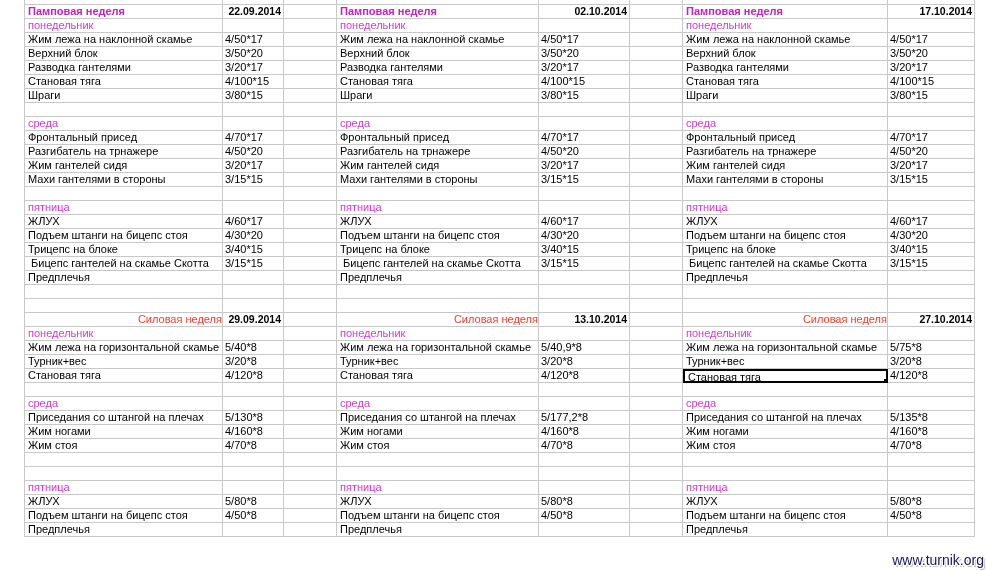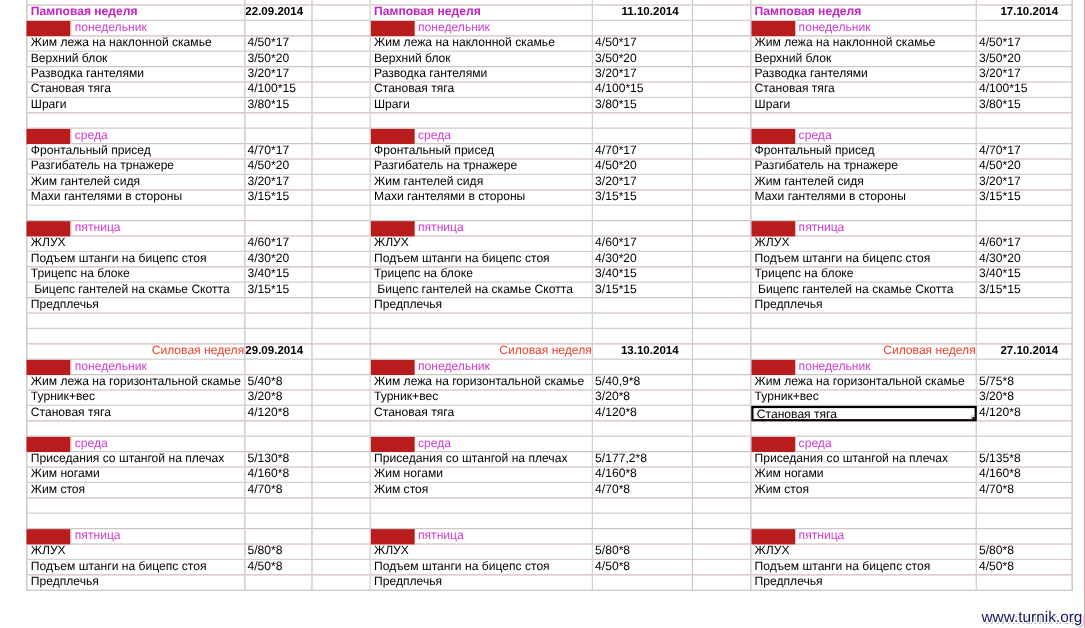--- a/index.html
+++ b/index.html
@@ -17,22 +17,22 @@
     box-sizing:border-box;height:14px;overflow:hidden;
     border-right:1px solid var(--grid);border-bottom:1px solid var(--grid);
     font-size:11px;line-height:13px;white-space:pre;background:#fff;
   }
   .cell.c0{border-left:1px solid var(--grid);}
   .cell.sliver{height:5px;}
   .lbl{padding-left:3px;}
   .val{padding-left:2px;}
   .t-pump{color:var(--pump);font-weight:bold;}
   .t-str{color:var(--str);text-align:right;}
-  .t-day{color:var(--day);margin-left:40px;}
-  .t-date{font-weight:bold;text-align:right;padding-right:12px;padding-left:0;font-size:10.5px;}
+  .t-day{color:var(--day);}
+  .t-date{font-weight:bold;text-align:right;padding-right:2px;padding-left:0;font-size:10.5px;}
   .selected{
     border:2px solid #000 !important;position:relative;z-index:2;
   }
   .selected::after{
     content:"";position:absolute;right:-3px;bottom:-3px;width:4px;height:4px;
     background:#000;border:1px solid #fff;z-index:3;
   }
   #watermark{
     position:absolute;right:2px;bottom:3px;
     font-size:14px;font-weight:normal;letter-spacing:0px;
@@ -50,21 +50,21 @@
     <div class="cell sliver"></div>
     <div class="cell sliver"></div>
     <div class="cell sliver"></div>
     <div class="cell sliver"></div>
     <div class="cell sliver"></div>
     <div class="cell sliver"></div>
     <div class="cell c0 lbl t-pump">Памповая неделя</div>
     <div class="cell val t-date">22.09.2014</div>
     <div class="cell sp"></div>
     <div class="cell lbl t-pump">Памповая неделя</div>
-    <div class="cell val t-date">11.10.2014</div>
+    <div class="cell val t-date">02.10.2014</div>
     <div class="cell sp"></div>
     <div class="cell lbl t-pump">Памповая неделя</div>
     <div class="cell val t-date">17.10.2014</div>
     <div class="cell c0 lbl t-day">понедельник</div>
     <div class="cell val "></div>
     <div class="cell sp"></div>
     <div class="cell lbl t-day">понедельник</div>
     <div class="cell val "></div>
     <div class="cell sp"></div>
     <div class="cell lbl t-day">понедельник</div>

